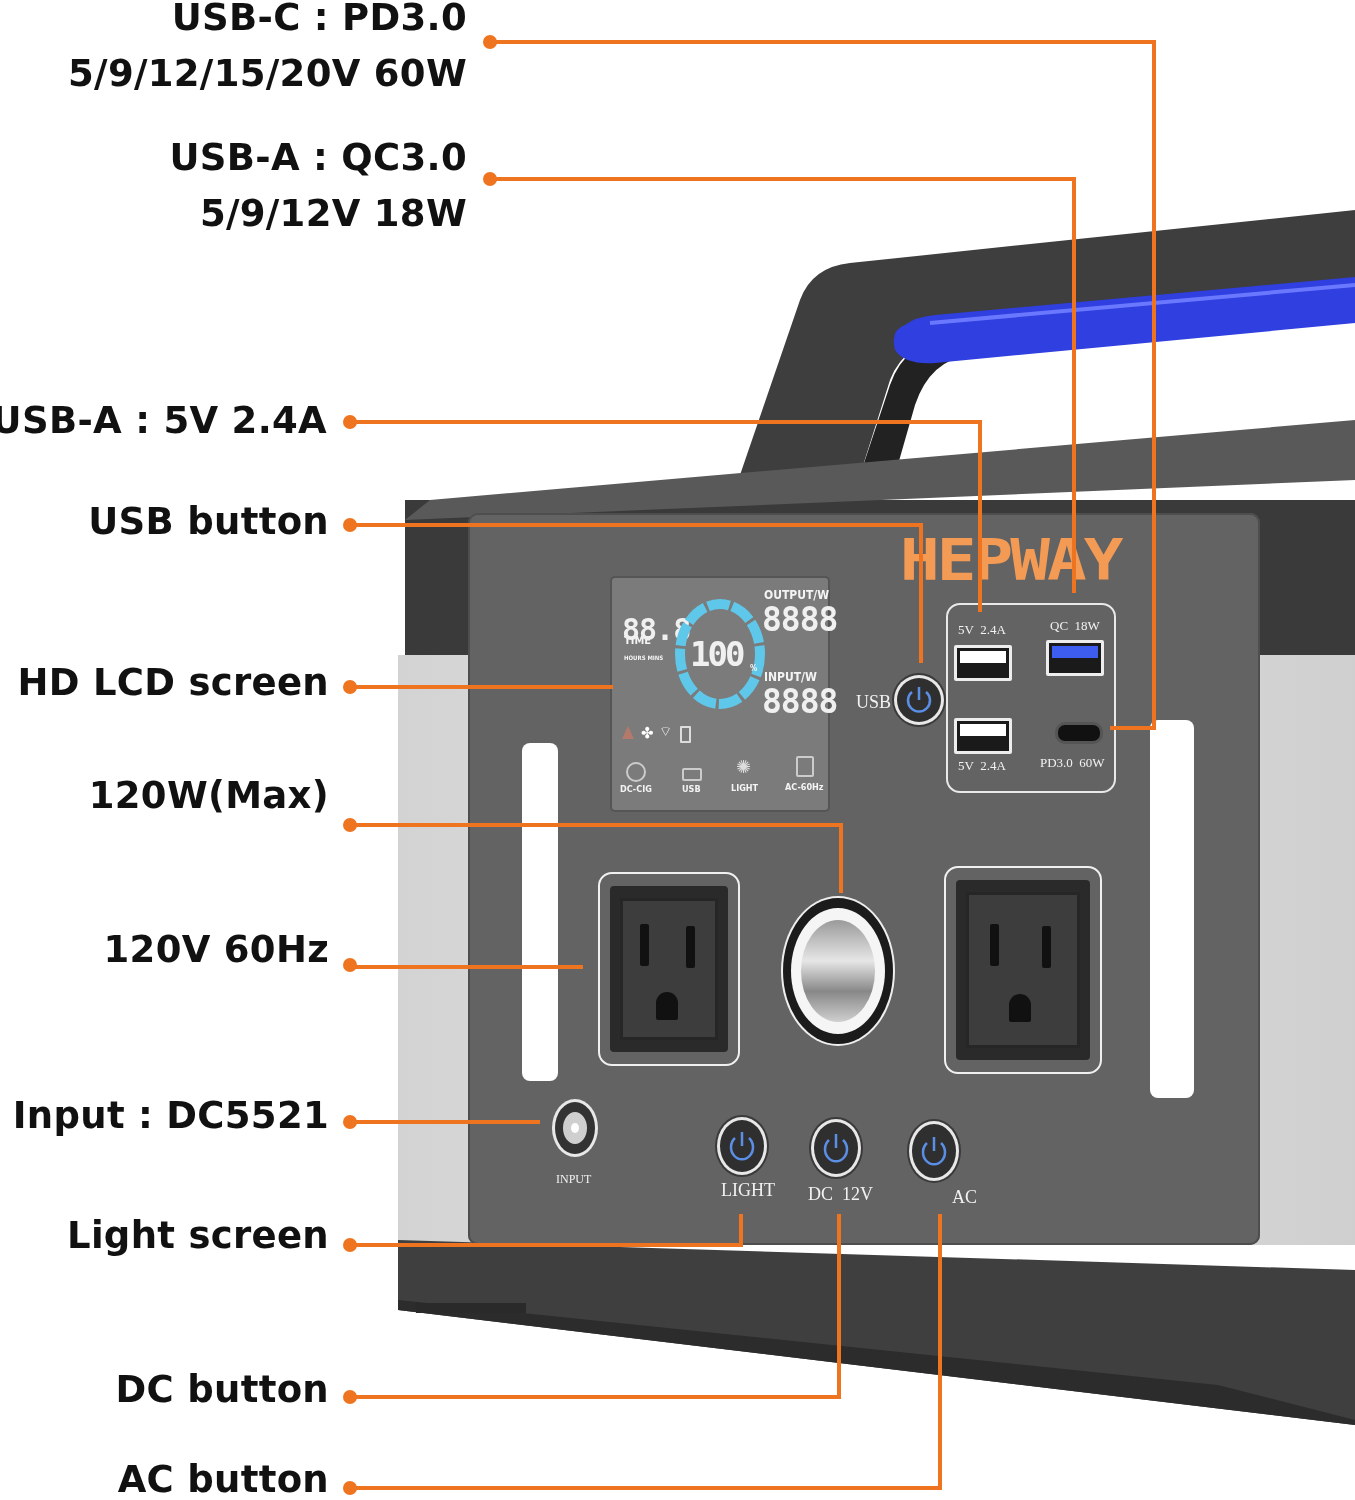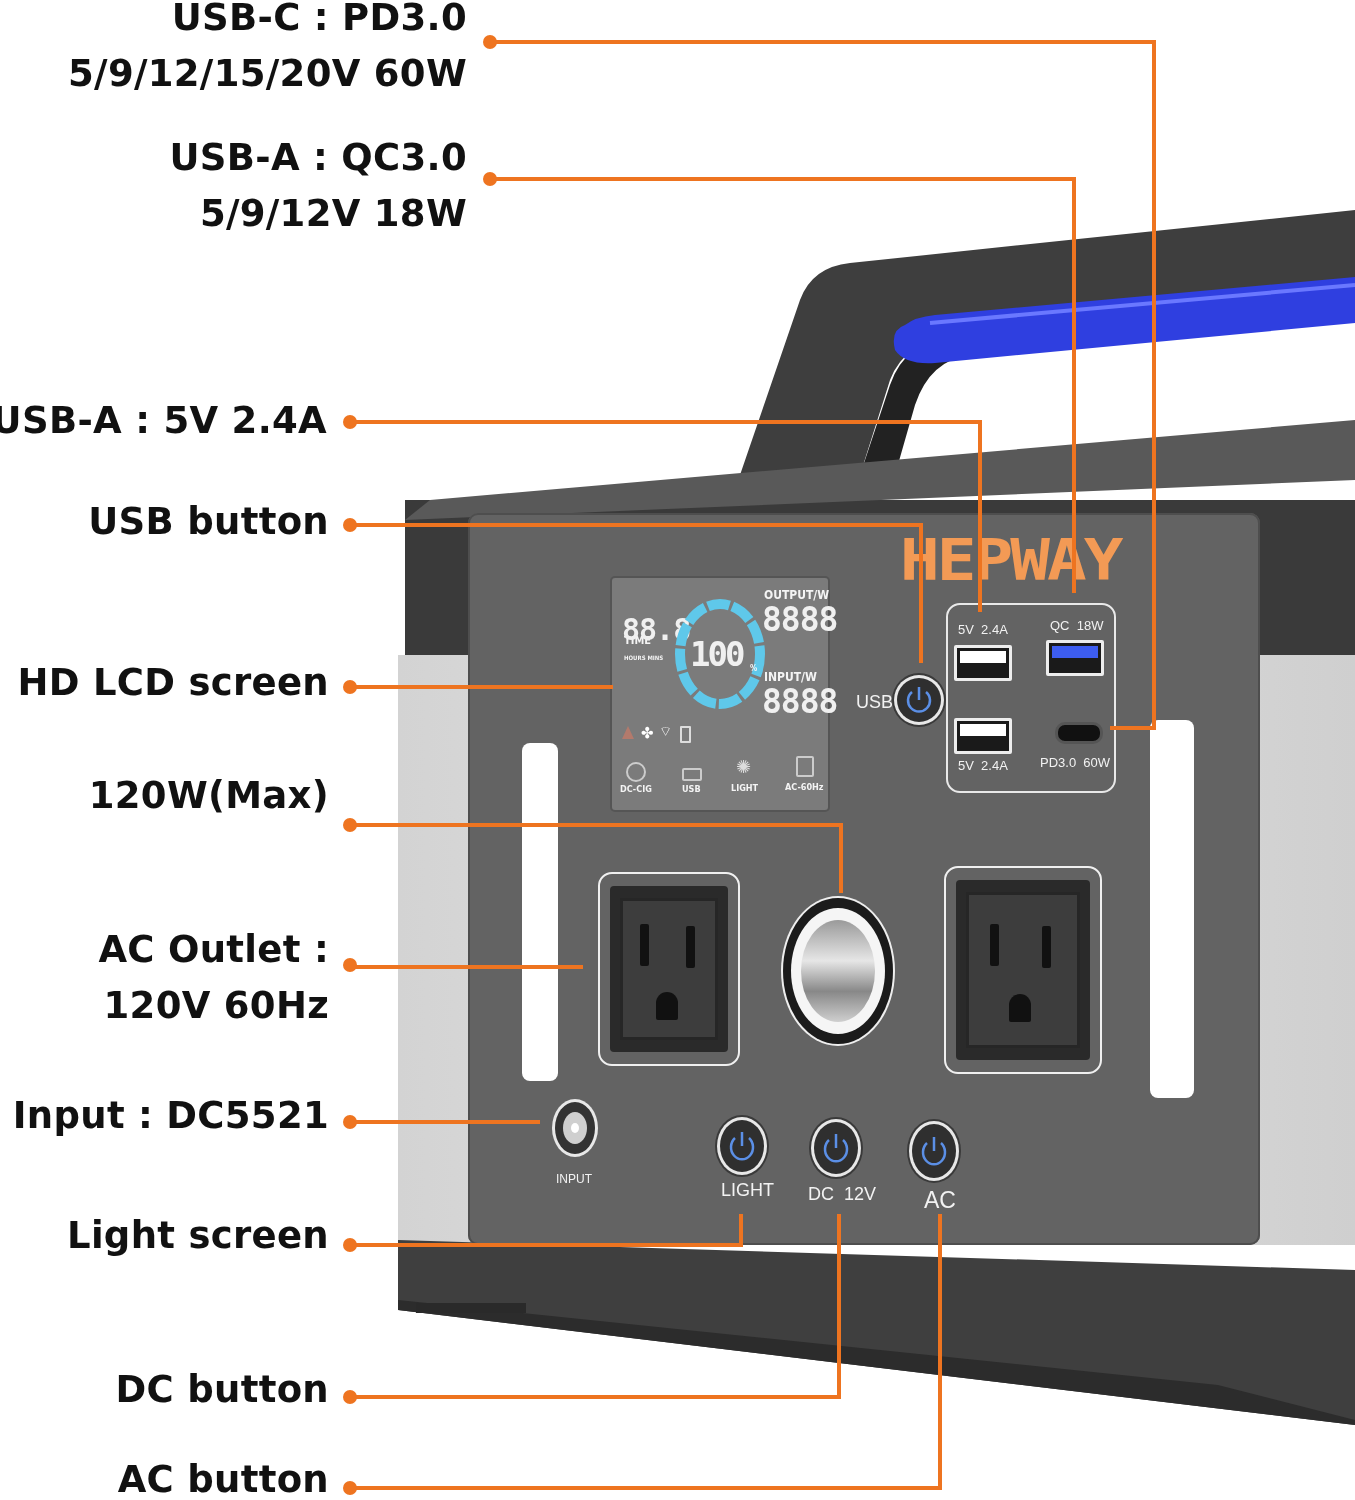--- a/index.html
+++ b/index.html
@@ -12,21 +12,21 @@
   .v{width:4px;}
   
   .handle{position:absolute;}
   .face{position:absolute;left:468px;top:513px;width:792px;height:732px;background:#636363;border-radius:10px;box-shadow:inset 0 0 0 2px #4e4e4e;}
   .slot{position:absolute;background:#fff;border-radius:8px;}
   .lcd{position:absolute;left:612px;top:578px;width:216px;height:232px;background:#7b7b7b;border-radius:3px;box-shadow:0 0 0 2px #555;}
   .lcd-t{position:absolute;color:#f4f4f4;font-family:"DejaVu Sans Condensed","DejaVu Sans",sans-serif;font-weight:bold;}
   .seg{position:absolute;color:#f0f0f0;font-family:"DejaVu Sans Mono",monospace;font-weight:bold;letter-spacing:-1px;}
   .pwr{position:absolute;border-radius:50%;background:#2f2f2f;box-shadow:0 0 0 3px #e8e8e8,0 0 0 5px #3a3a3a;}
   .pwr svg{position:absolute;left:0;top:0;}
-  .face-t{position:absolute;color:#f2f2f2;font-family:Liberation Sans, sans-serif;font-size:16px;}
+  .face-t{position:absolute;color:#f2f2f2;font-family:Liberation Serif, serif;font-size:16px;}
   .usb-box{position:absolute;left:946px;top:603px;width:166px;height:186px;border:2px solid #e9e9e9;border-radius:14px;}
   .usb-a{position:absolute;width:52px;height:30px;background:#1a1a1a;border:3px solid #ededed;border-radius:2px;}
   .usb-a .in{position:absolute;left:3px;top:3px;right:3px;height:12px;background:#fff;}
   .outlet{position:absolute;width:138px;height:190px;border:2px solid #f0f0f0;border-radius:14px;}
   .outlet .o1{position:absolute;left:10px;top:12px;right:10px;bottom:12px;background:#2a2a2a;border-radius:4px;}
   .outlet .o2{position:absolute;left:20px;top:24px;right:20px;bottom:24px;background:#3d3d3d;box-shadow:inset 0 0 0 3px #262626;}
   .prong{position:absolute;width:9px;height:42px;background:#111;border-radius:2px;}
   .ground{position:absolute;width:22px;height:28px;background:#111;border-radius:11px 11px 2px 2px;}
 </style>
 </head>
@@ -157,21 +157,21 @@
       </svg>
   </div>
   <div class="face-t" style="left:808px;top:1184px;font-size:18px;white-space:pre;">DC  12V</div>
 
   <div class="pwr" style="left:912px;top:1124px;width:44px;height:54px;">
     <svg width="44" height="54" viewBox="0 0 44 54">
         <path d="M15 19 A11 12 0 1 0 29 19" fill="none" stroke="#5b8fe6" stroke-width="2.5"></path>
         <line x1="22" y1="13" x2="22" y2="27" stroke="#5b8fe6" stroke-width="2.5"></line>
       </svg>
   </div>
-  <div class="face-t" style="left:924px;top:1187px;font-size:23px;">AC</div>
+  <div class="face-t" style="left:952px;top:1187px;font-size:18px;">AC</div>
 </div>
 
 <div>
 
   <div class="ln h" style="left:496px;top:40px;width:660px;"></div>
   <div class="ln v" style="left:1152px;top:40px;height:690px;"></div>
   <div class="ln h" style="left:1110px;top:726px;width:46px;"></div>
 
   <div class="ln h" style="left:496px;top:177px;width:580px;"></div>
   <div class="ln v" style="left:1072px;top:177px;height:416px;"></div>
@@ -222,21 +222,20 @@
 
   <div class="label" style="right:1026px;top:655px;">HD LCD screen</div>
   <div class="dot" style="left:343px;top:680px;"></div>
 
   <div class="label" style="right:1026px;top:768px;">
     <div>120W(Max)</div>
   </div>
   <div class="dot" style="left:343px;top:818px;"></div>
 
   <div class="label" style="right:1026px;top:922px;">
-    <div>AC Outlet :</div>
     <div>120V 60Hz</div>
   </div>
   <div class="dot" style="left:343px;top:958px;"></div>
 
   <div class="label" style="right:1026px;top:1088px;">Input : DC5521</div>
   <div class="dot" style="left:343px;top:1115px;"></div>
 
   <div class="label" style="right:1026px;top:1208px;">Light screen</div>
   <div class="dot" style="left:343px;top:1238px;"></div>
 

